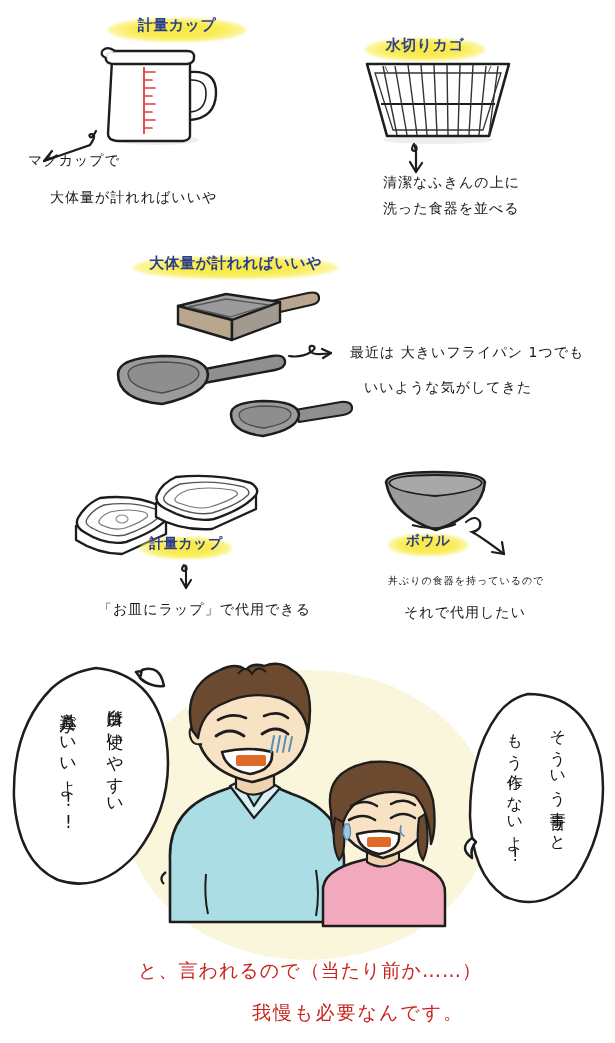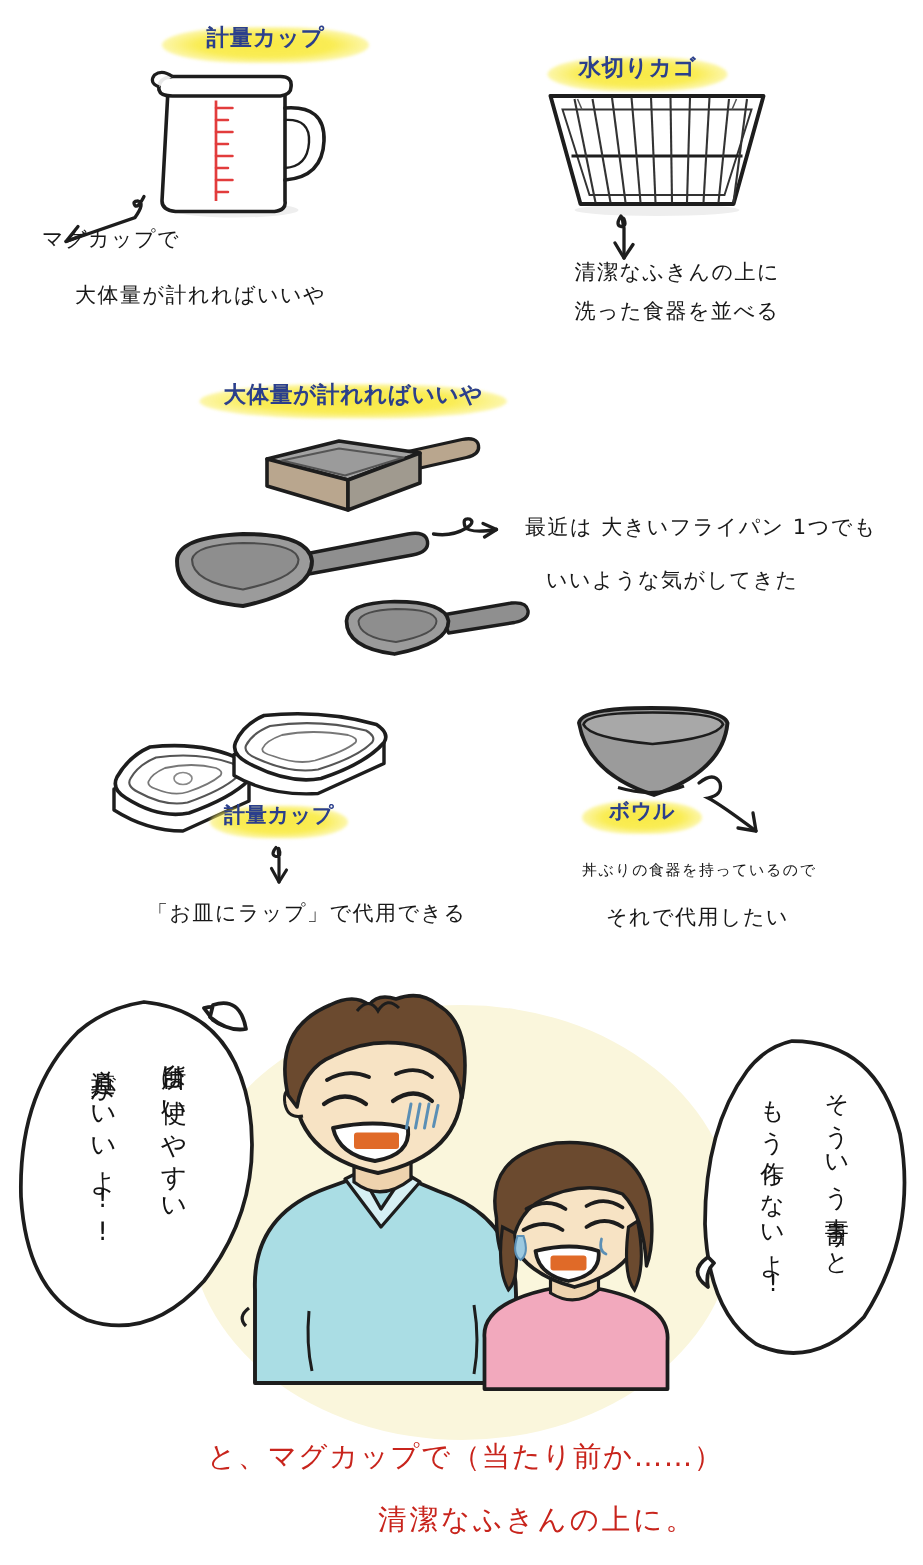--- a/index.html
+++ b/index.html
@@ -357,16 +357,16 @@
     <svg width="148" height="225" viewBox="0 0 148 225">
       <path d="M66,4 Q122,4 138,66 Q150,132 114,188 Q80,224 42,206 Q10,184 8,126
                Q8,62 36,24 Q48,8 66,4 Z" fill="#ffffff" stroke="#1d1d1d" stroke-width="2.5" stroke-linejoin="round"></path>
       <path d="M10,148 Q-4,158 10,168 Q8,158 14,152 Z" fill="#ffffff" stroke="#1d1d1d" stroke-width="2.5" stroke-linejoin="round"></path>
     </svg>
   </div>
 
   <div class="vtext" style="left:545px; top:718px; height:155px; font-size:16px;">そういう事言うと</div>
   <div class="vtext" style="left:502px; top:722px; height:155px; font-size:16px;">もう作らないよ!</div>
 
-  <div class="caption" style="left:138px; top:958px; font-size:19px; letter-spacing:1px;">と、マグカップで（当たり前か……）</div>
-  <div class="caption" style="left:252px; top:1000px; font-size:19px; letter-spacing:2px;">清潔なふきんの上に。</div>
+  <div class="caption" style="left:138px; top:958px; font-size:19px; letter-spacing:1px;">と、言われるので（当たり前か……）</div>
+  <div class="caption" style="left:252px; top:1000px; font-size:19px; letter-spacing:2px;">我慢も必要なんです。</div>
 
 </div>
 
 </body></html>

